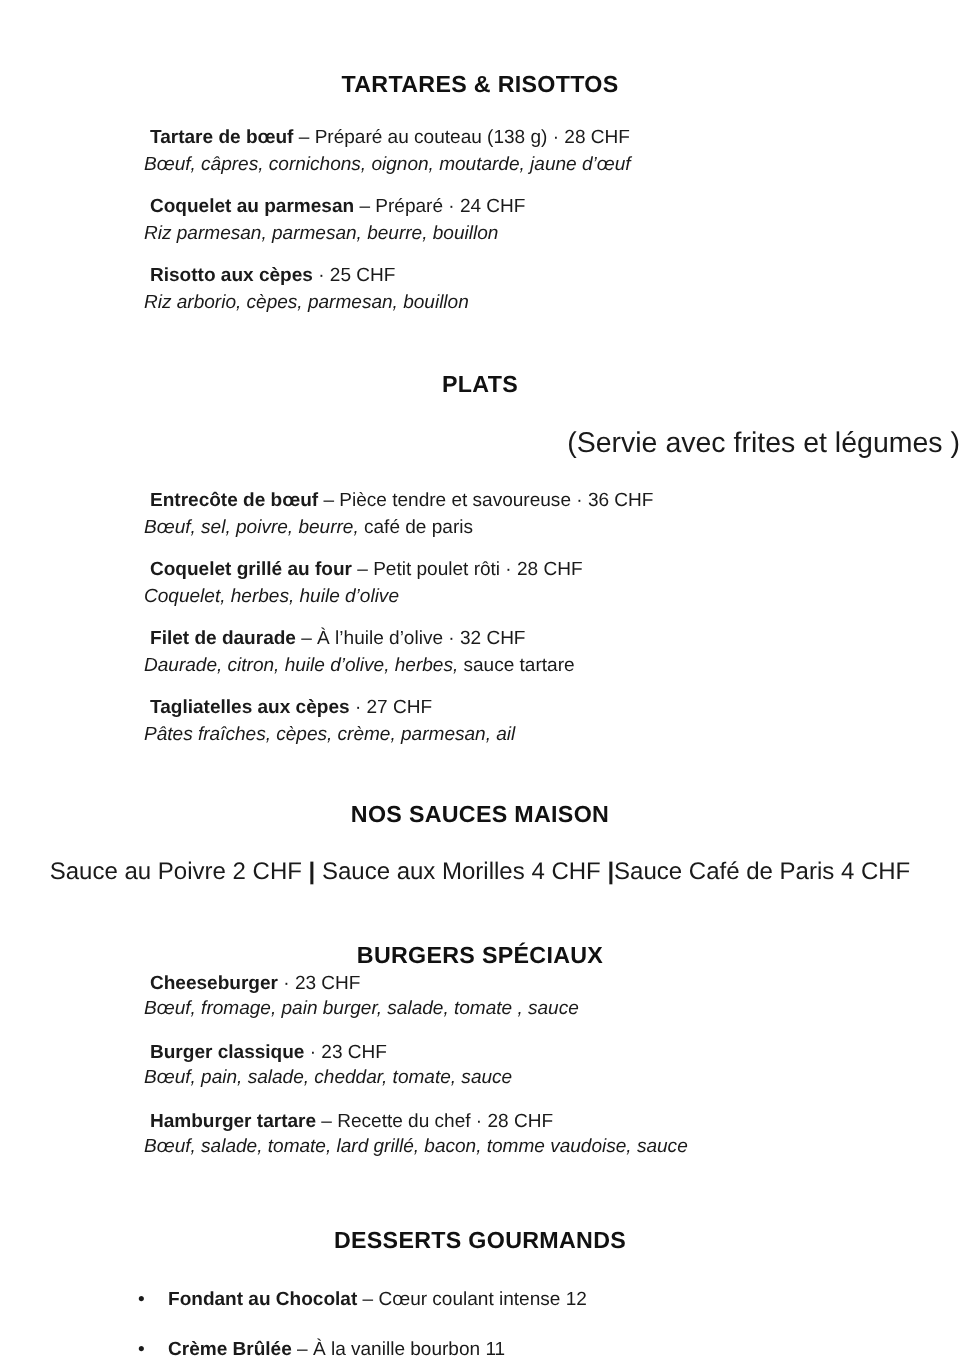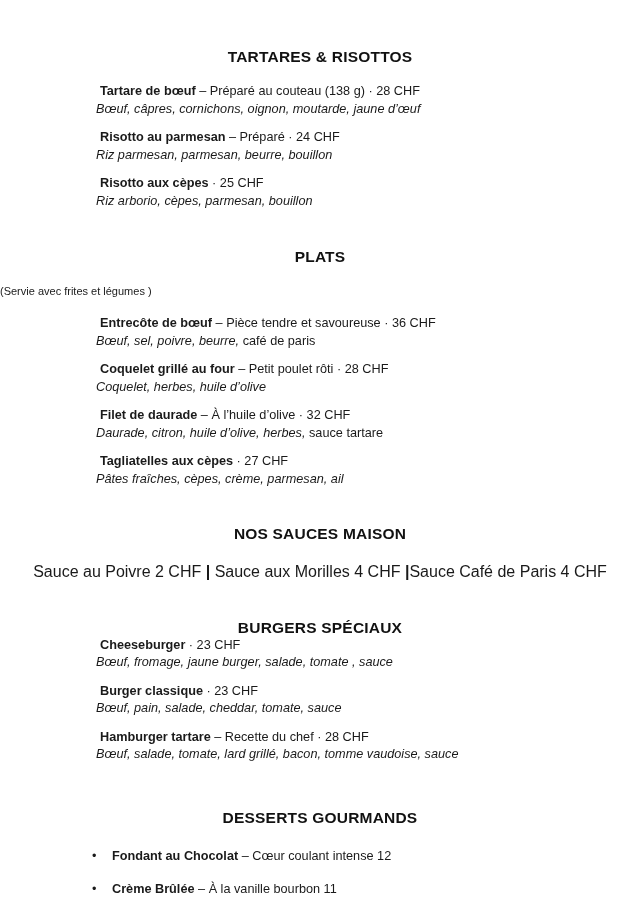--- a/index.html
+++ b/index.html
@@ -29,22 +29,22 @@
   .section-title {
     text-align: center;
     font-weight: bold;
     font-size: 15.5px;
     letter-spacing: .2px;
     color: #111111;
     margin: 0;
   }
 
   .section-subtitle {
-    text-align: left;
-    font-size: 11px;
+    text-align: right;
+    font-size: 19px;
     color: #1a1a1a;
     margin: 0;
   }
 
   
   .items {
     margin: 0;
     padding: 0;
     list-style: none;
   }
@@ -153,21 +153,21 @@
 
       <li class="item">
         <div class="item-line">
           <span class="item-name">Tartare de bœuf</span><span class="item-dash"> – </span><span class="item-desc">Préparé au couteau (138 g)</span><span class="item-price"> · 28 CHF</span>
         </div>
         <div class="item-ingredients"><span>Bœuf, câpres, cornichons, oignon, moutarde, jaune d’œuf</span><span class="roman"></span></div>
       </li>
 
       <li class="item">
         <div class="item-line">
-          <span class="item-name">Risotto au parmesan</span><span class="item-dash"> – </span><span class="item-desc">Préparé</span><span class="item-price"> · 24 CHF</span>
+          <span class="item-name">Coquelet au parmesan</span><span class="item-dash"> – </span><span class="item-desc">Préparé</span><span class="item-price"> · 24 CHF</span>
         </div>
         <div class="item-ingredients"><span>Riz parmesan, parmesan, beurre, bouillon</span><span class="roman"></span></div>
       </li>
 
       <li class="item">
         <div class="item-line">
           <span class="item-name">Risotto aux cèpes</span><span class="item-dash"></span><span class="item-desc"></span><span class="item-price"> · 25 CHF</span>
         </div>
         <div class="item-ingredients"><span>Riz arborio, cèpes, parmesan, bouillon</span><span class="roman"></span></div>
       </li>
@@ -219,21 +219,21 @@
 
   <section class="block-burgers">
     <h2 class="section-title">BURGERS SPÉCIAUX</h2>
 
     <ul class="items">
 
       <li class="item">
         <div class="item-line">
           <span class="item-name">Cheeseburger</span><span class="item-dash"></span><span class="item-desc"></span><span class="item-price"> · 23 CHF</span>
         </div>
-        <div class="item-ingredients"><span>Bœuf, fromage, jaune burger, salade, tomate , sauce</span><span class="roman"></span></div>
+        <div class="item-ingredients"><span>Bœuf, fromage, pain burger, salade, tomate , sauce</span><span class="roman"></span></div>
       </li>
 
       <li class="item">
         <div class="item-line">
           <span class="item-name">Burger classique</span><span class="item-dash"></span><span class="item-desc"></span><span class="item-price"> · 23 CHF</span>
         </div>
         <div class="item-ingredients"><span>Bœuf, pain, salade, cheddar, tomate, sauce</span><span class="roman"></span></div>
       </li>
 
       <li class="item">

